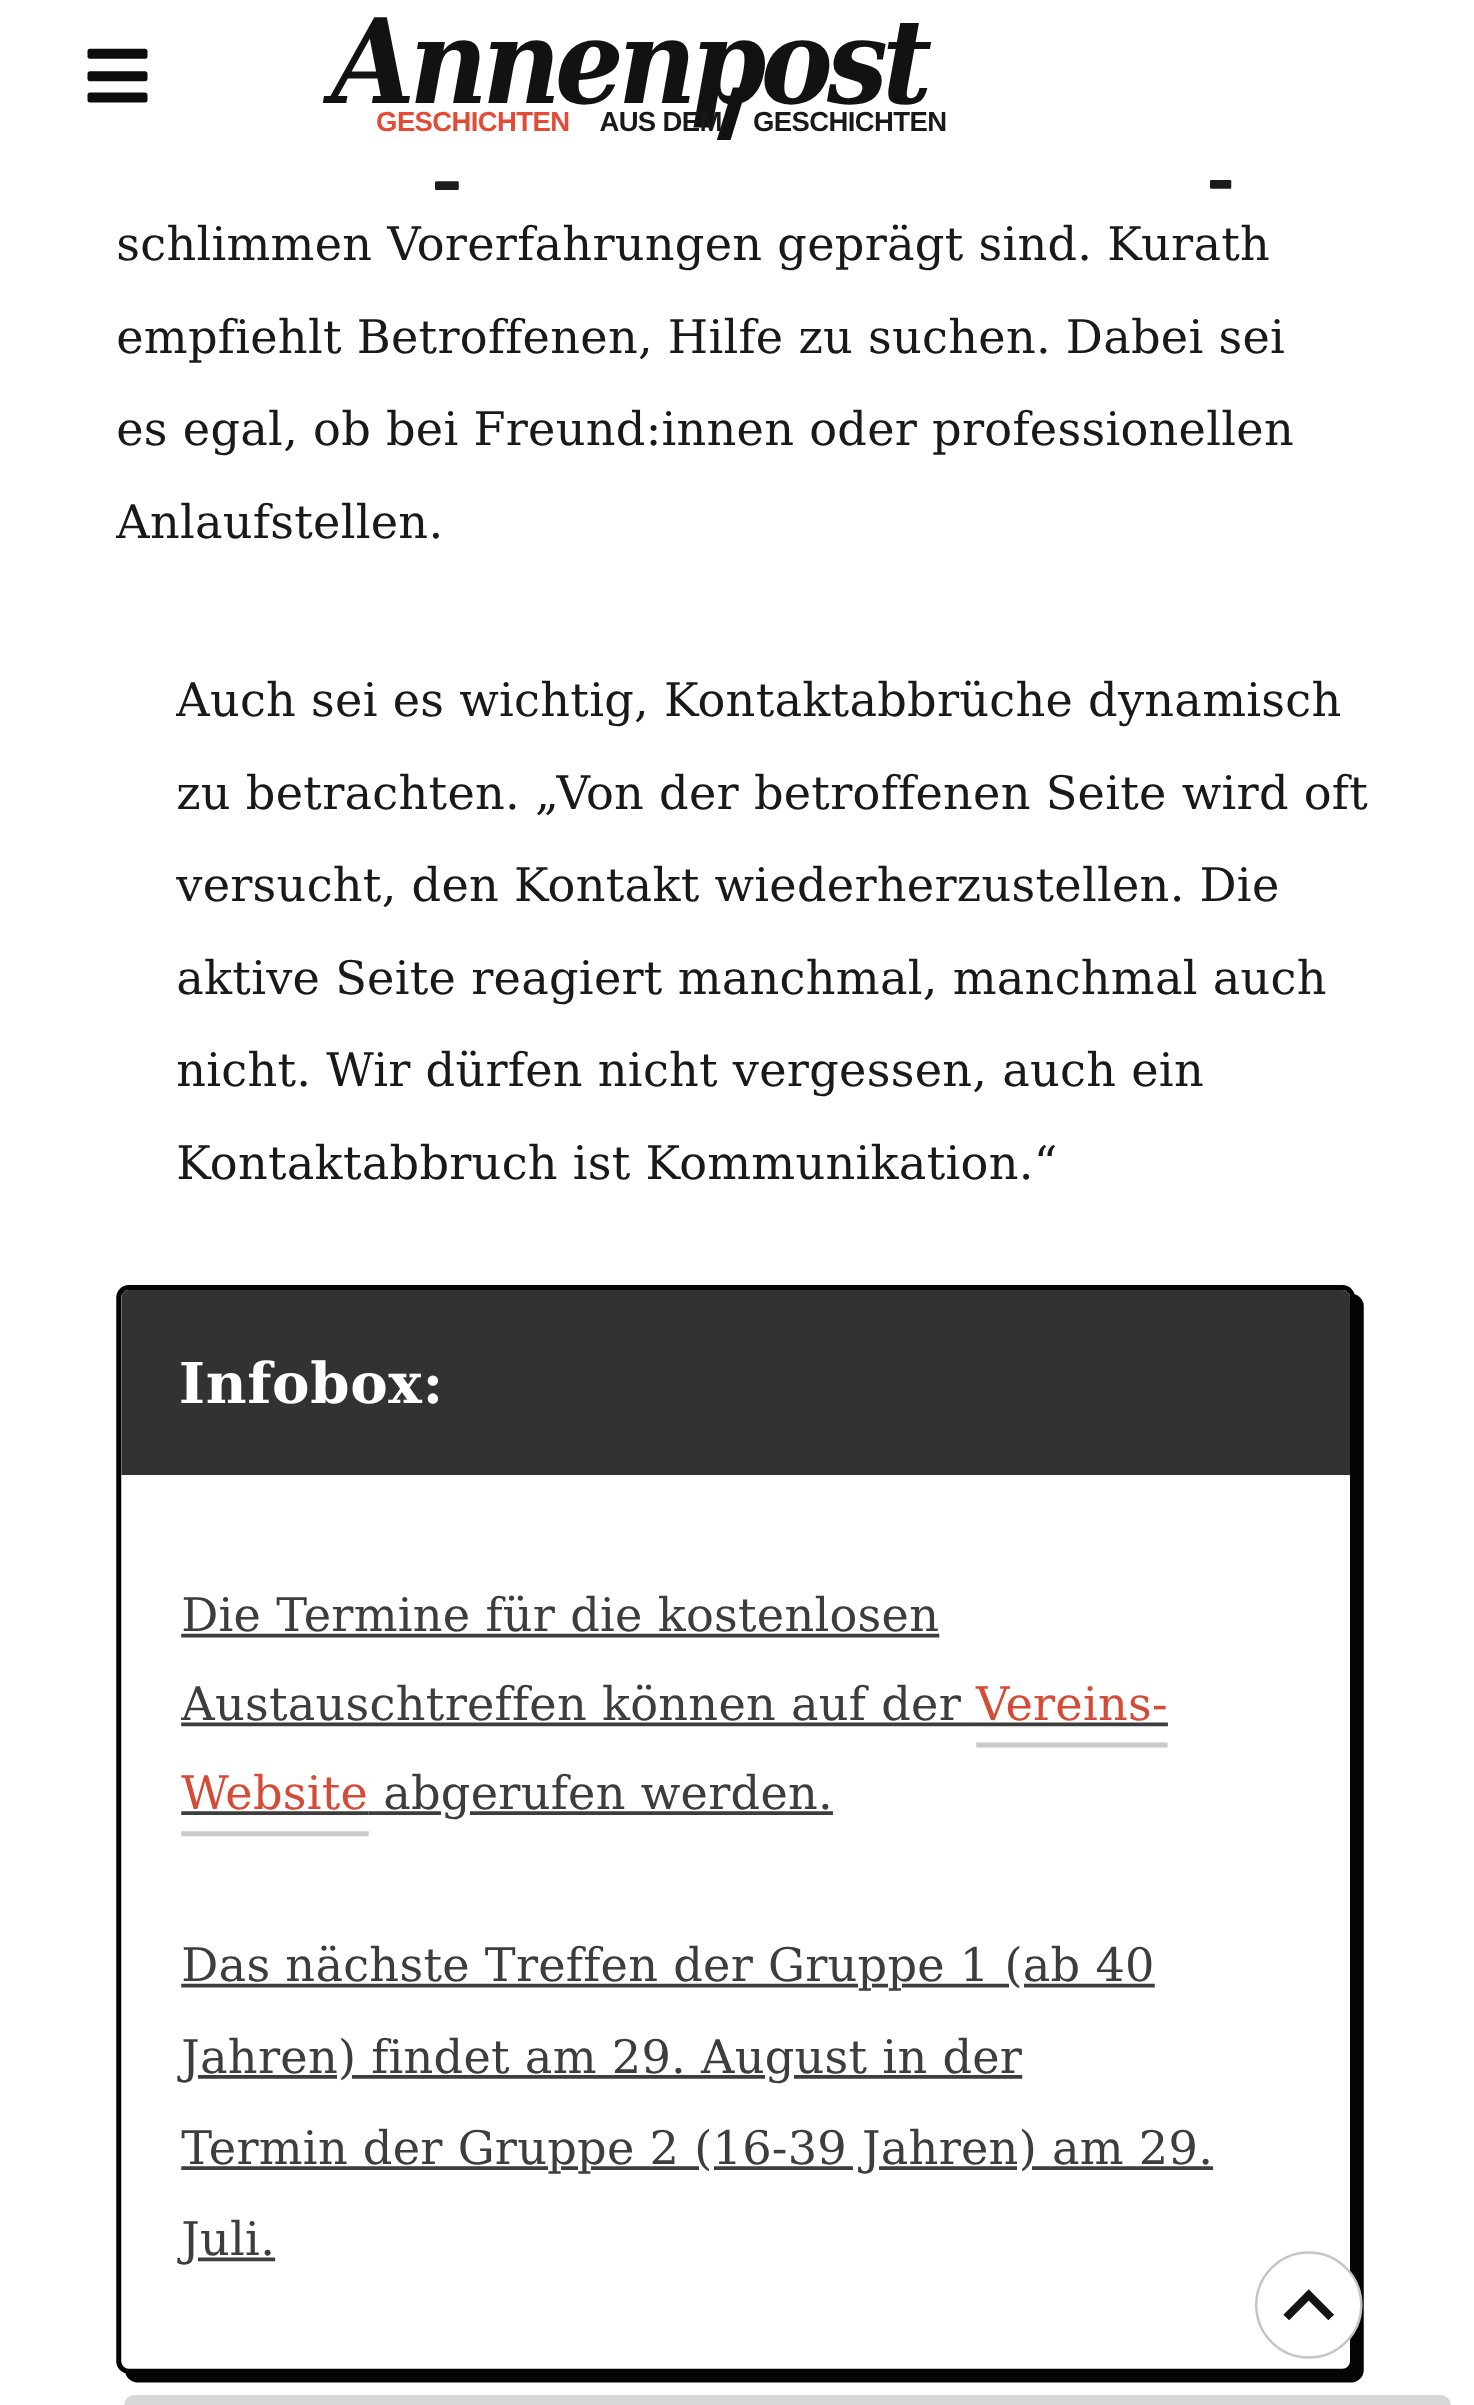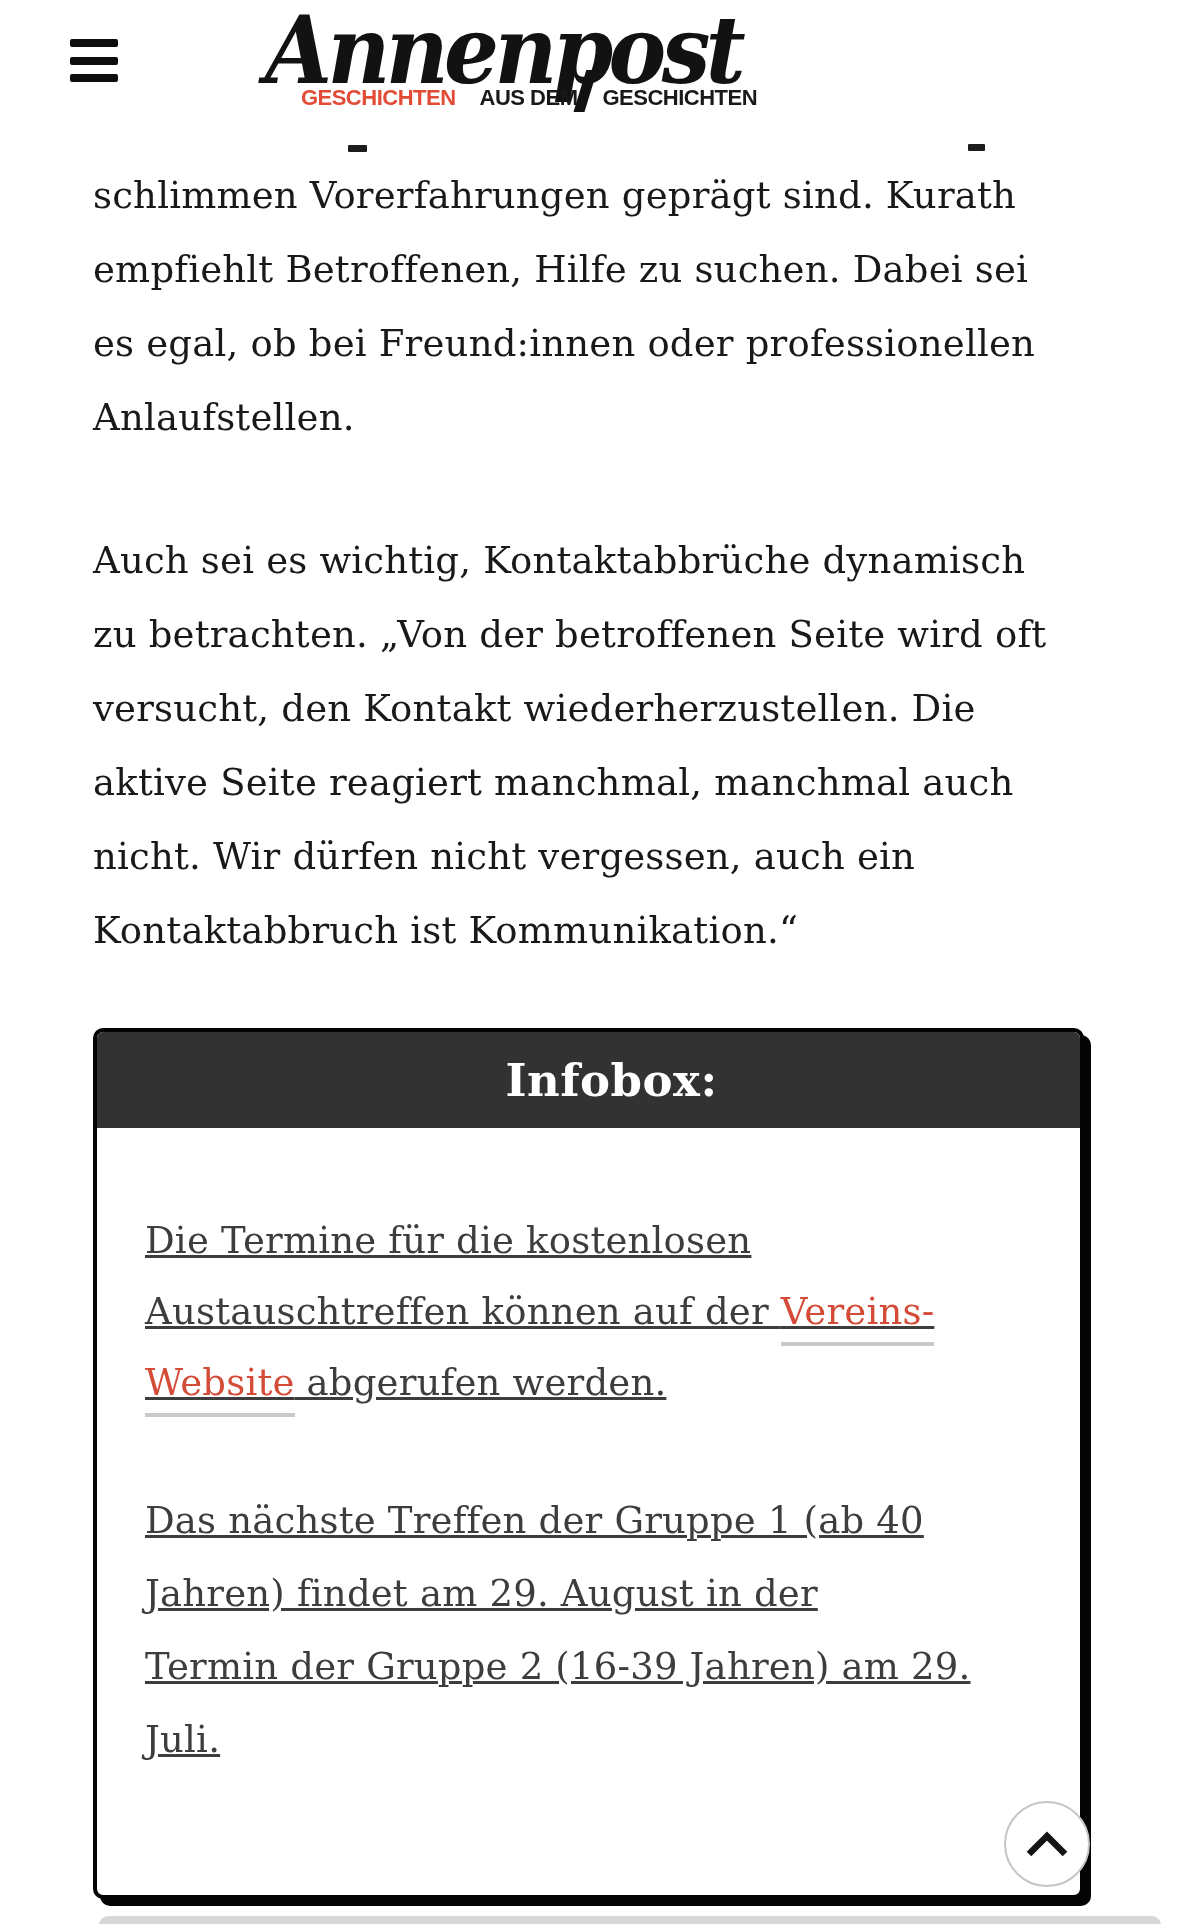--- a/index.html
+++ b/index.html
@@ -37,29 +37,29 @@
   
   .fragment{position:absolute;height:7px;background:#1c1c1c;border-radius:1px;z-index:1;}
   .f1{left:348px;top:145px;width:19px;}
   .f2{left:968px;top:144px;width:17px;}
 
   
   .article{position:absolute;left:93px;top:0;width:1010px;font-size:37px;letter-spacing:0.2px;}
   .para{position:absolute;left:0;white-space:nowrap;}
   .para .tl{line-height:74px;height:74px;}
   .p1{top:159px;}
-  .p2{top:524px;}
+  .p2{top:524px;margin-left:48px;}
 
   
   .infobox{
     position:absolute;left:93px;top:1028px;width:991px;height:871px;box-sizing:border-box;
     border:4px solid #040404;border-radius:10px;box-shadow:7px 7px 0 #040404;
     background:#fff;overflow:hidden;
   }
-  .infobox-header{height:96px;background:var(--ib-header,#323232);display:flex;align-items:center;padding-left:46px;justify-content:center;}
+  .infobox-header{height:148px;background:var(--ib-header,#323232);display:flex;align-items:center;padding-left:46px;}
   .infobox-title{margin:0;color:#ffffff;font-size:45px;font-weight:700;letter-spacing:0.5px;font-family:"DejaVu Serif","Liberation Serif",serif;}
   .infobox-body{padding:77px 30px 0 48px;color:#3d3d3d;font-size:37px;letter-spacing:0.2px;text-decoration:underline;}
   .ib-para{white-space:nowrap;}
   .ib1 .tl{line-height:71px;}
   .ib2{margin-top:66px;}
   .ib2 .tl{line-height:73px;}
   .red-link{
     color:var(--link-red,#d44c38);
     border-bottom:4px solid var(--underline,#c9c9c9);
     padding-bottom:9px;cursor:pointer;

